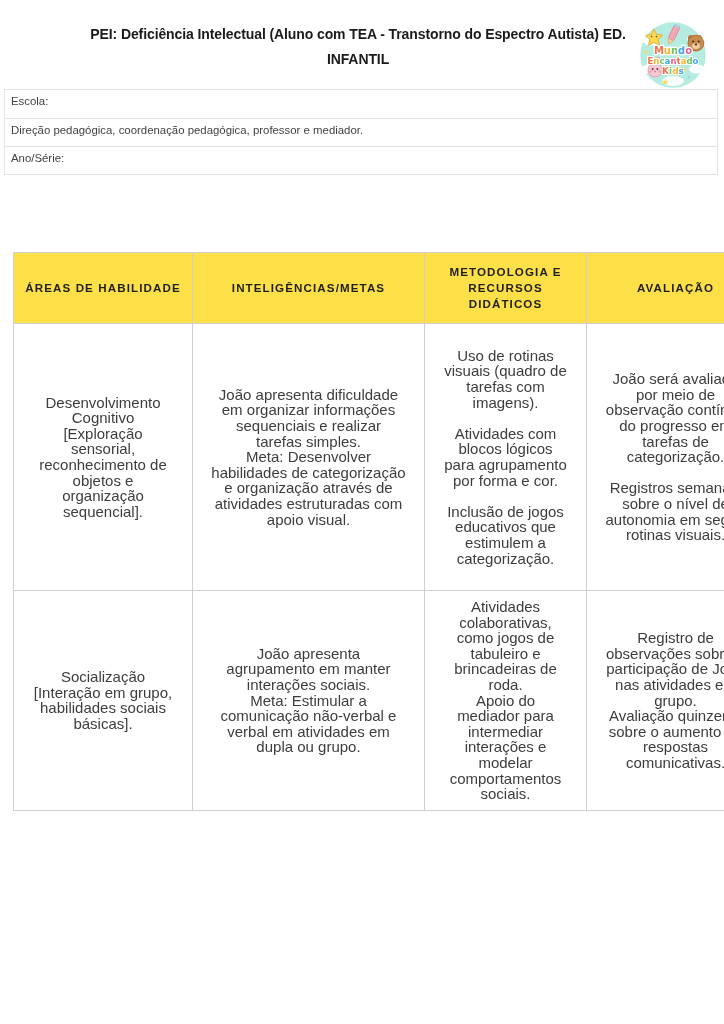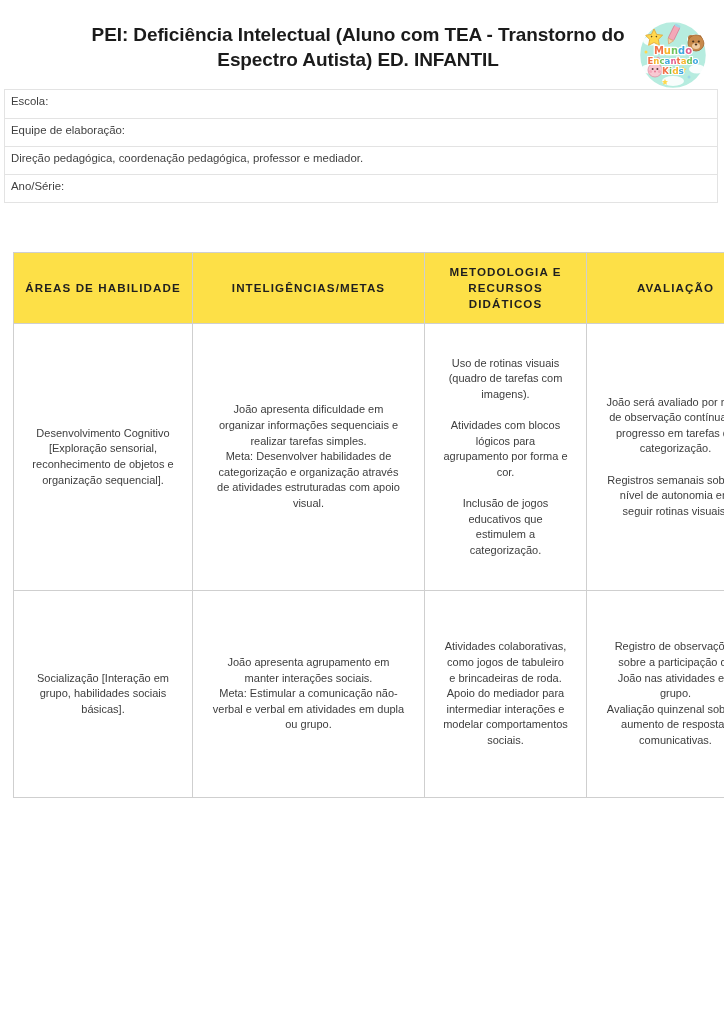--- a/index.html
+++ b/index.html
@@ -25,21 +25,21 @@
     height: 86px;
   }
   .doc-title {
     position: absolute;
     left: 88px;
     top: 22px;
     width: 540px;
     text-align: center;
     font-family: "Liberation Sans", sans-serif;
     font-weight: bold;
-    font-size: 19px;
+    font-size: 14px;
     line-height: 25px;
     color: #1b1b1b;
     letter-spacing: -0.1px;
   }
 
   
   .logo-badge {
     position: absolute;
     left: 637px;
     top: 19px;
@@ -94,21 +94,21 @@
     font-family: "Liberation Sans", sans-serif;
     font-weight: bold;
     font-size: 11.6px;
     line-height: 16px;
     letter-spacing: 1.1px;
     color: #1f1f1f;
   }
   .pei-table tbody td {
     padding: 8px 18px;
     font-family: "Liberation Sans", sans-serif;
-    font-size: 11px;
+    font-size: 15px;
     line-height: 15.6px;
     color: #3d3d3d;
   }
   .pei-table tbody tr.row-1 td { height: 250px; }
   .pei-table tbody tr.row-2 td { height: 190px; }
 
   .cell-text { white-space: pre-line; }
 
   .col-area   { width: 166px; }
   .col-goals  { width: 219px; }
@@ -185,23 +185,20 @@
       </g>
     </svg>
   </div>
 </div>
 
 <table class="info-table">
   <tbody>
     <tr class="r1">
       <td>Escola:</td>
     </tr>
-    <tr class="r2">
-      <td>Equipe de elaboração:</td>
-    </tr>
     <tr class="r3">
       <td>Direção pedagógica, coordenação pedagógica, professor e mediador.</td>
     </tr>
     <tr class="r4">
       <td>Ano/Série:</td>
     </tr>
   </tbody>
 </table>
 
 <table class="pei-table">

